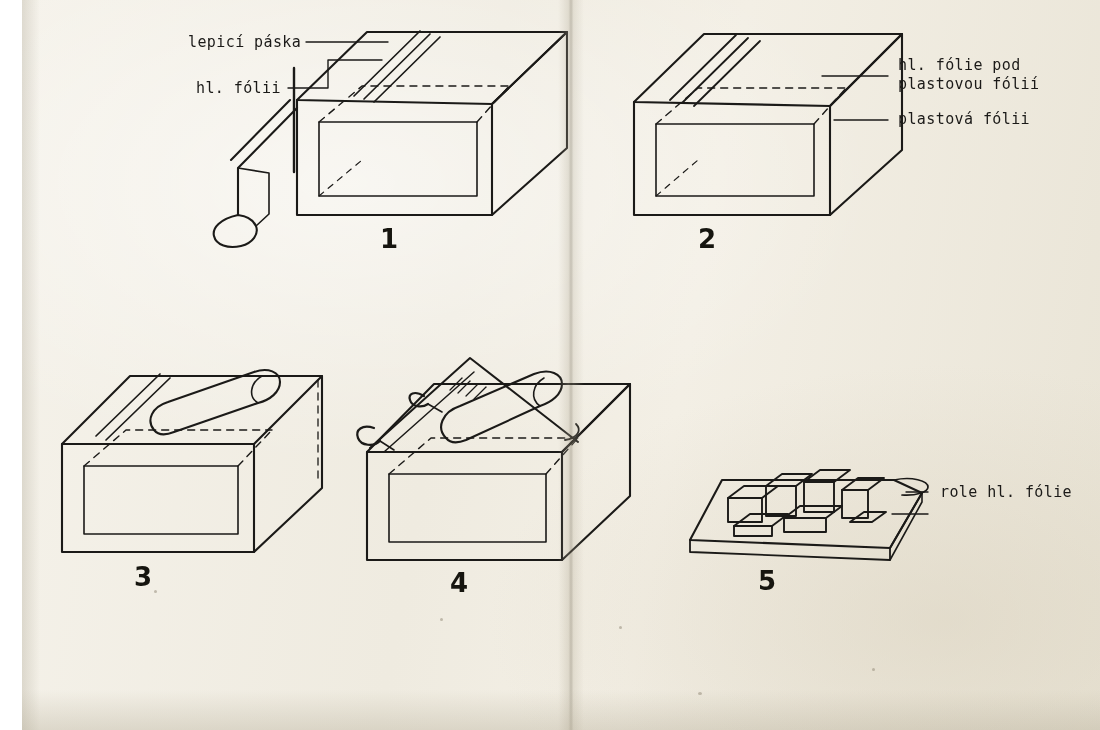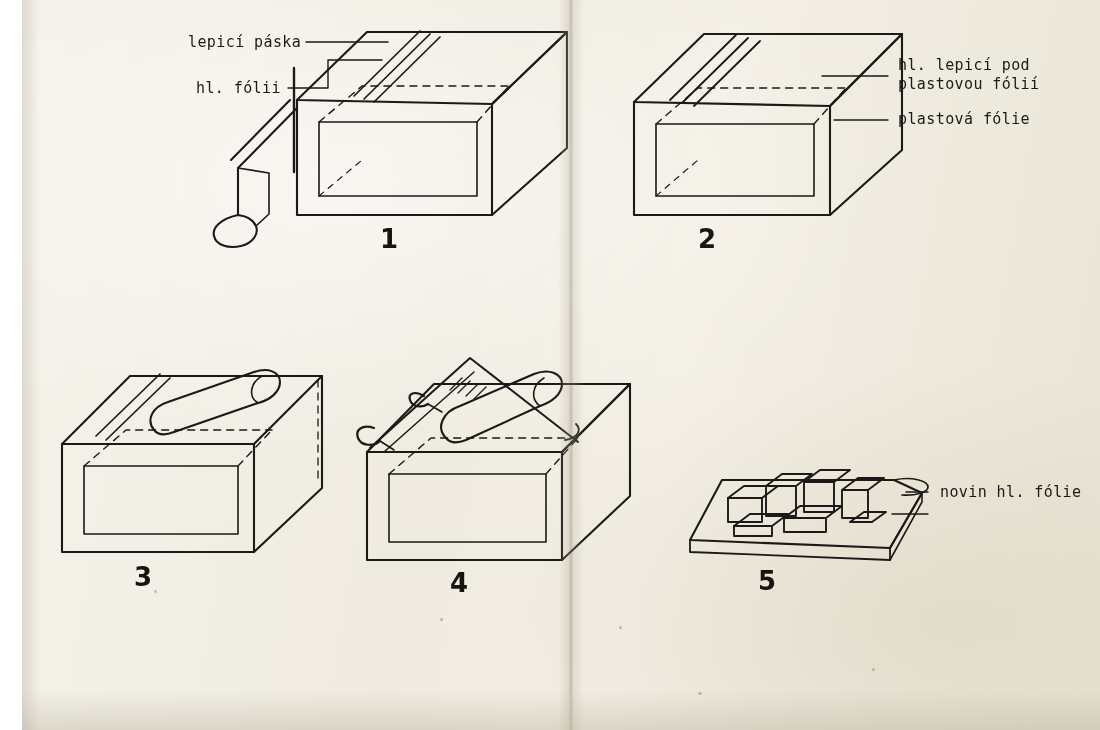--- a/index.html
+++ b/index.html
@@ -213,25 +213,25 @@
       </g>
 
       <path d="M884 492 L906 492" stroke-width="1.4"></path>
       <path d="M870 514 L906 514" stroke-width="1.4"></path>
     </g>
   </svg>
 
   <div class="lbl" style="left:166px; top:33px;">lepicí páska</div>
   <div class="lbl" style="left:174px; top:79px;">hl. fólii</div>
 
-  <div class="lbl" style="left:876px; top:56px;">hl. lepicí pod
+  <div class="lbl" style="left:876px; top:56px;">hl. fólie pod
 plastovou fólií</div>
-  <div class="lbl" style="left:876px; top:110px;">plastová fólie</div>
-
-  <div class="lbl" style="left:918px; top:483px;">novin hl. fólie</div>
+  <div class="lbl" style="left:876px; top:110px;">plastová fólii</div>
+
+  <div class="lbl" style="left:918px; top:483px;">role hl. fólie</div>
 
   <div class="fignum" style="left:358px; top:224px;">1</div>
   <div class="fignum" style="left:676px; top:224px;">2</div>
   <div class="fignum" style="left:112px; top:562px;">3</div>
   <div class="fignum" style="left:428px; top:568px;">4</div>
   <div class="fignum" style="left:736px; top:566px;">5</div>
 
   <div class="speck" style="left:132px; top:590px; width:3px; height:3px;"></div>
   <div class="speck" style="left:418px; top:618px; width:3px; height:3px;"></div>
   <div class="speck" style="left:676px; top:692px; width:4px; height:3px;"></div>

